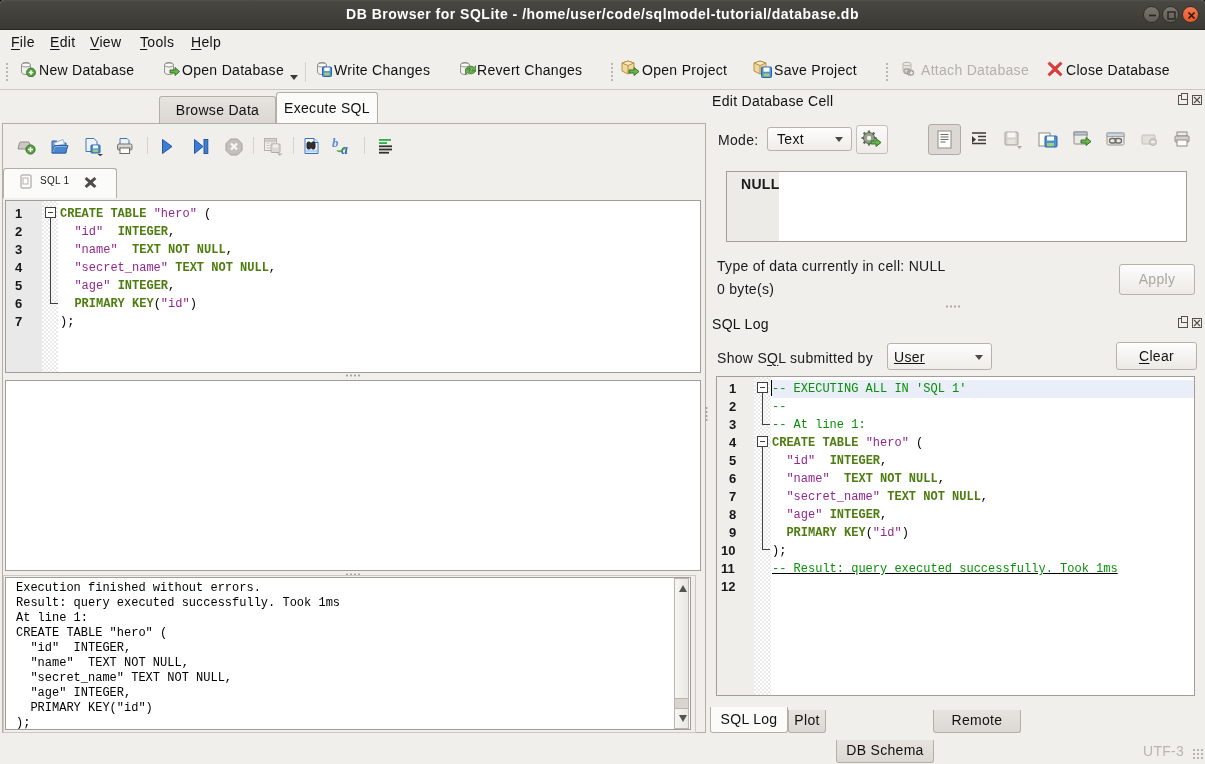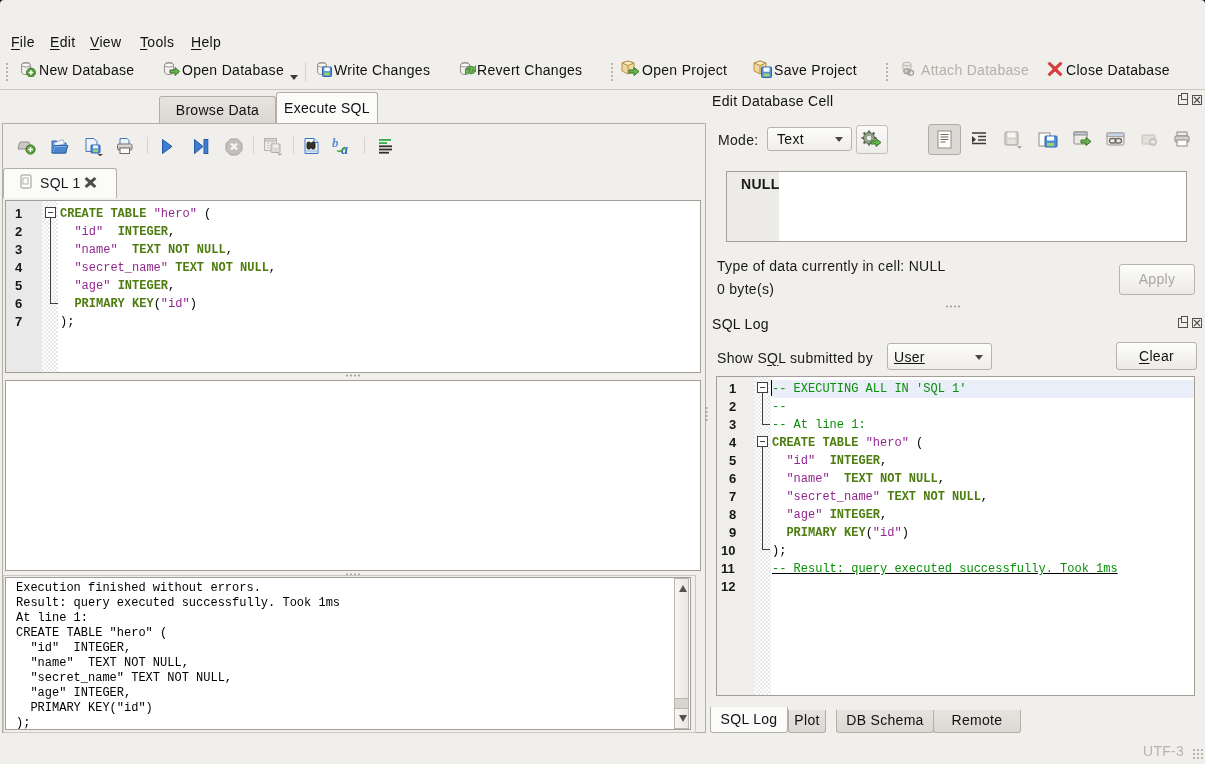--- a/index.html
+++ b/index.html
@@ -60,20 +60,38 @@
 .dots-v { position:absolute; width:3px; height:16px;
   background-image:radial-gradient(circle,#a8a49d 1px, transparent 1.2px); background-size:3px 4px; }
 .docktitle { position:absolute; font-size:14px; color:#111; }
 .dockicon { position:absolute; width:10px; height:10px; border:1px solid #55524c; }
 .sarrow { width:0; height:0; position:absolute; left:4px; }
 </style>
 </head>
 <body>
 <div class="win">
 
+  <div class="titlebar">
+    <div class="title">DB Browser for SQLite - /home/user/code/sqlmodel-tutorial/database.db</div>
+    <div class="wbtn" style="left:1143px;">
+      <svg width="13" height="13">
+          <line x1="3" y1="6.5" x2="10" y2="6.5" stroke="#26251f" stroke-width="1.6"></line>
+        </svg>
+    </div>
+    <div class="wbtn" style="left:1162px;">
+      <svg width="13" height="13">
+          <rect x="3" y="3" width="7" height="7" fill="none" stroke="#26251f" stroke-width="1.4"></rect>
+        </svg>
+    </div>
+    <div class="wbtn close" style="left:1182px;">
+      <svg width="13" height="13">
+          <path d="M3.5 3.5 L9.5 9.5 M9.5 3.5 L3.5 9.5" stroke="#30180c" stroke-width="1.7"></path>
+        </svg>
+    </div>
+  </div>
 
   <div class="menubar">
     <span style="left:11px;"><u>F</u>ile</span>
     <span style="left:50px;"><u>E</u>dit</span>
     <span style="left:90px;"><u>V</u>iew</span>
     <span style="left:140px;"><u>T</u>ools</span>
     <span style="left:191px;"><u>H</u>elp</span>
   </div>
 
   <div class="toolbar">
@@ -219,21 +237,21 @@
         <rect x="1" y="11.6" width="13" height="1.8" fill="#33312d"></rect>
         <rect x="1" y="14.8" width="10" height="1.8" fill="#33312d"></rect>
       </svg>
     </div>
 
   <div class="tab active" style="left:3px;top:168px;width:114px;height:30px;"></div>
   <svg class="abs" style="left:20px;top:174px;z-index:4;" width="14" height="16" viewBox="0 0 14 16">
     <rect x="1" y="1" width="10" height="13" rx="1" fill="#fcfcfc" stroke="#9a9791"></rect>
     <rect x="3" y="4" width="5" height="6" fill="none" stroke="#b5b2ac"></rect>
   </svg>
-  <span class="abs" style="left:40px;top:175px;z-index:4;font-size:14px;">SQL 1</span>
+  <span class="abs" style="left:40px;top:175px;z-index:4;font-size:10px;">SQL 1</span>
   <svg class="abs" style="left:84px;top:176px;z-index:4;" width="13" height="13" viewBox="0 0 13 13">
     <path d="M2.6 1 L6.5 4.3 L10.4 1 L12.4 3 L8.7 6.5 L12.4 10 L10.4 12 L6.5 8.7 L2.6 12 L0.6 10 L4.3 6.5 L0.6 3 Z" fill="#4f4d48"></path>
   </svg>
 
   <div class="frame" style="left:5px;top:200px;width:696px;height:173px;">
     <div class="gut" style="left:0;top:0;width:36px;height:171px;"></div>
     <div class="fold" style="left:36px;top:0;width:16px;height:171px;"></div>
   </div>
   <div id="sqledit">
       <span class="lnum" style="left:15px;top:206px;">1</span>
@@ -408,19 +426,19 @@
       <div class="fline" style="left:762px;top:393px;height:31px;"></div>
       <div class="ftick" style="left:762px;top:424px;width:8px;"></div>
       <div class="foldbox" style="left:757px;top:436px;"></div>
       <div class="fline" style="left:762px;top:447px;height:102px;"></div>
       <div class="ftick" style="left:762px;top:549px;width:8px;"></div>
       <div class="abs" style="left:771px;top:380px;width:1px;height:16px;background:#000;"></div>
     </div>
 
   <div class="tab south active" style="left:710px;top:707px;width:78px;height:26px;line-height:25px;">SQL Log</div>
   <div class="tab south" style="left:788px;top:710px;width:38px;height:23px;line-height:21px;">Plot</div>
-  <div class="tab south" style="left:836px;top:710px;width:98px;height:23px;line-height:21px;">DB Schema</div>
+  <div class="tab south" style="left:836px;top:740px;width:98px;height:23px;line-height:21px;">DB Schema</div>
   <div class="tab south" style="left:933px;top:710px;width:88px;height:23px;line-height:21px;">Remote</div>
 
   <span class="abs" style="left:1143px;top:743px;color:#b8b5af;font-size:14px;">UTF-3</span>
   <div class="abs" style="left:1192px;top:748px;width:12px;height:12px;
     background-image:radial-gradient(circle,#b8b5af 1px,transparent 1.2px);background-size:4px 4px;"></div>
 </div>
 
 </body></html>

